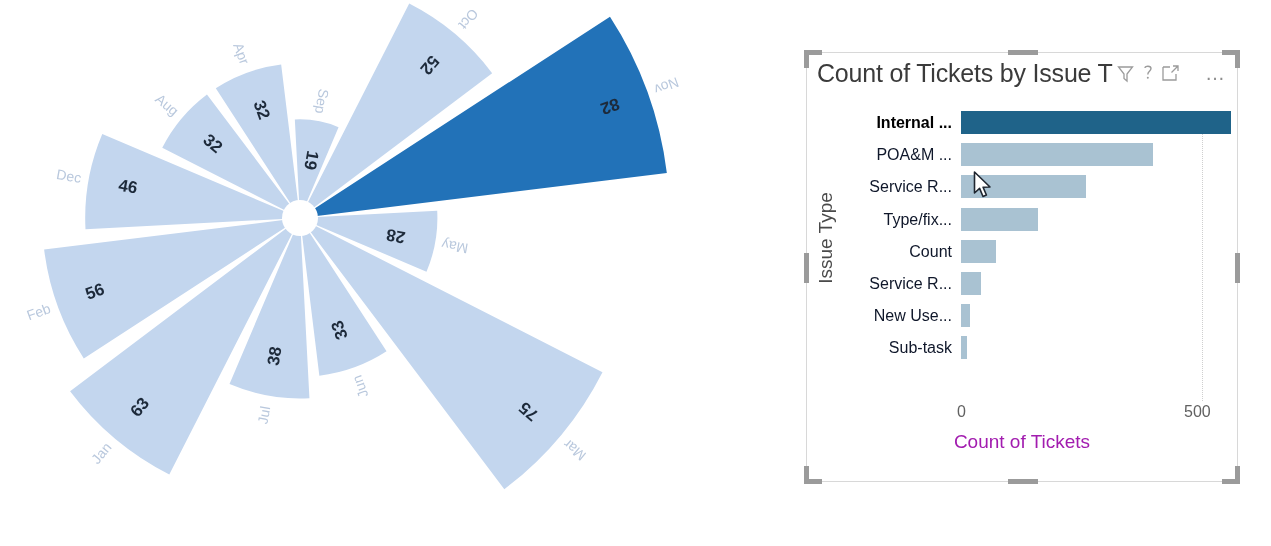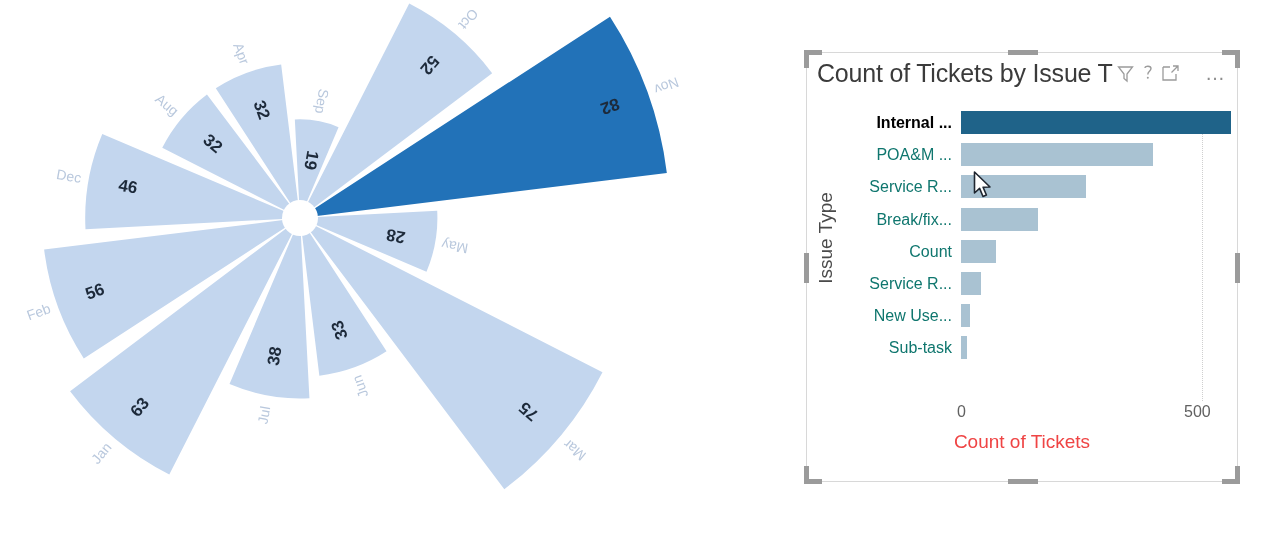--- a/index.html
+++ b/index.html
@@ -69,21 +69,21 @@
     font-size:19px;color:#4a4a4a;
   }
   #bars-wrap{
     position:absolute;left:34px;top:14px;right:8px;height:290px;
   }
   .bar-row{
     display:flex;align-items:center;height:32.2px;
   }
   .bar-cat{
     width:120px;text-align:right;padding-right:9px;
-    font-size:16px;color:#0f766e;white-space:nowrap;
+    font-size:16px;color:#0f172a;white-space:nowrap;
     overflow:hidden;box-sizing:border-box;
   }
   .bar-cat.is-selected{color:#000000;font-weight:700;}
   .bar-track{position:relative;flex:1;height:100%;}
   .bar-fill{
     position:absolute;left:0;top:4px;height:23px;
     background:#a9c2d2;
   }
   .bar-fill.is-selected{background:#1f6389;}
   #gridline{
@@ -91,21 +91,21 @@
     border-left:1px dotted #cfcfcf;
   }
   #x-axis{
     position:absolute;left:34px;right:8px;top:310px;height:24px;
   }
   .x-tick{
     position:absolute;font-size:16px;color:#616161;top:0;
   }
   #x-axis-title{
     position:absolute;left:0;right:0;top:338px;text-align:center;
-    font-size:19px;color:#ef4444;
+    font-size:19px;color:#a21caf;
   }
   #cursor{position:absolute;left:0;top:0;pointer-events:none;}
 </style>
 </head>
 <body>
 
 <div id="rose-chart">
   <svg id="rose-svg" width="760" height="546" viewBox="0 0 760 546">
       <path d="M 314.2573996550722 208.74113640474454 A 17 17 0 0 1 316.8732845779025 215.9282211621125 L 666.8450576466325 172.9570906774575 A 369.59999999999997 369.59999999999997 0 0 0 609.9726419126287 16.701412658446003 Z" fill="#2272B8"></path>
       <text class="sector-value" x="609.7226878110354" y="105.2701607598596" text-anchor="middle" dominant-baseline="middle" transform="rotate(160 609.7226878110354 105.2701607598596)">82</text>
@@ -205,21 +205,21 @@
             <div class="bar-fill" style="width: 191.893px;"></div>
           </div>
         </div>
         <div class="bar-row">
           <div class="bar-cat">Service R...</div>
           <div class="bar-track">
             <div class="bar-fill" style="width: 125.357px;"></div>
           </div>
         </div>
         <div class="bar-row">
-          <div class="bar-cat">Break/fix...</div>
+          <div class="bar-cat">Type/fix...</div>
           <div class="bar-track">
             <div class="bar-fill" style="width: 77.1429px;"></div>
           </div>
         </div>
         <div class="bar-row">
           <div class="bar-cat">Count</div>
           <div class="bar-track">
             <div class="bar-fill" style="width: 34.7143px;"></div>
           </div>
         </div>

